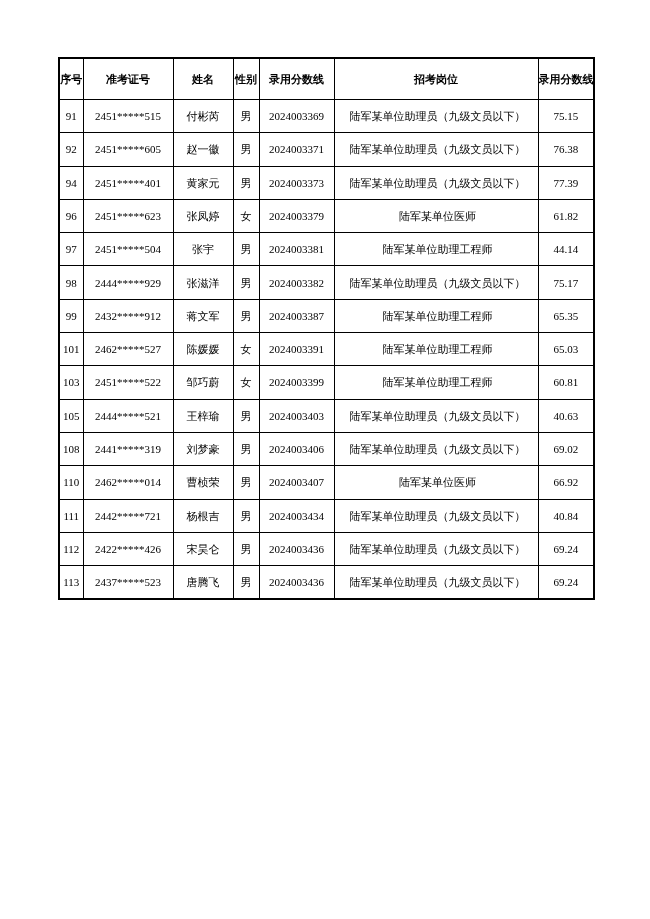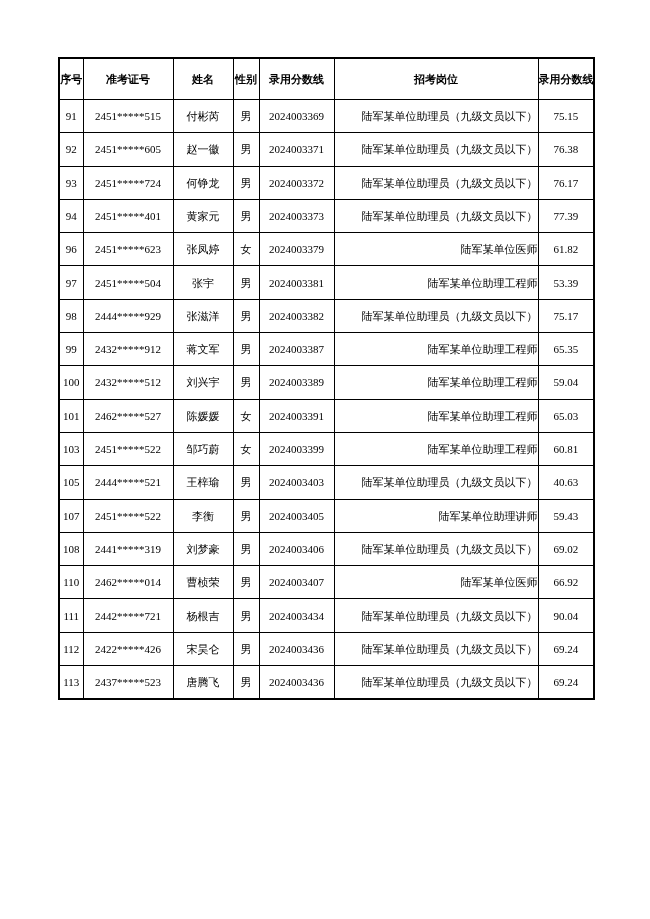--- a/index.html
+++ b/index.html
@@ -43,21 +43,21 @@
   }
   table.roster th {
     height: 40px;
     font-weight: bold;
   }
   table.roster td {
     height: 32.3px;
     font-weight: normal;
   }
   table.roster td.align-left {
-    text-align: right;
+    text-align: center;
     padding-left: 3px;
   }
 </style>
 </head>
 <body>
 
 <div class="page">
   <table class="roster">
     <colgroup id="cols">
         <col style="width: 24px;">
@@ -92,29 +92,20 @@
         <tr>
           <td>92</td>
           <td>2451*****605</td>
           <td>赵一徽</td>
           <td>男</td>
           <td>2024003371</td>
           <td class="align-left">陆军某单位助理员（九级文员以下）</td>
           <td>76.38</td>
         </tr>
         <tr>
-          <td>93</td>
-          <td>2451*****724</td>
-          <td>何铮龙</td>
-          <td>男</td>
-          <td>2024003372</td>
-          <td class="align-left">陆军某单位助理员（九级文员以下）</td>
-          <td>76.17</td>
-        </tr>
-        <tr>
           <td>94</td>
           <td>2451*****401</td>
           <td>黄家元</td>
           <td>男</td>
           <td>2024003373</td>
           <td class="align-left">陆军某单位助理员（九级文员以下）</td>
           <td>77.39</td>
         </tr>
         <tr>
           <td>96</td>
@@ -125,48 +116,39 @@
           <td class="align-left">陆军某单位医师</td>
           <td>61.82</td>
         </tr>
         <tr>
           <td>97</td>
           <td>2451*****504</td>
           <td>张宇</td>
           <td>男</td>
           <td>2024003381</td>
           <td class="align-left">陆军某单位助理工程师</td>
-          <td>53.39</td>
+          <td>44.14</td>
         </tr>
         <tr>
           <td>98</td>
           <td>2444*****929</td>
           <td>张滋洋</td>
           <td>男</td>
           <td>2024003382</td>
           <td class="align-left">陆军某单位助理员（九级文员以下）</td>
           <td>75.17</td>
         </tr>
         <tr>
           <td>99</td>
           <td>2432*****912</td>
           <td>蒋文军</td>
           <td>男</td>
           <td>2024003387</td>
           <td class="align-left">陆军某单位助理工程师</td>
           <td>65.35</td>
-        </tr>
-        <tr>
-          <td>100</td>
-          <td>2432*****512</td>
-          <td>刘兴宇</td>
-          <td>男</td>
-          <td>2024003389</td>
-          <td class="align-left">陆军某单位助理工程师</td>
-          <td>59.04</td>
         </tr>
         <tr>
           <td>101</td>
           <td>2462*****527</td>
           <td>陈媛媛</td>
           <td>女</td>
           <td>2024003391</td>
           <td class="align-left">陆军某单位助理工程师</td>
           <td>65.03</td>
         </tr>
@@ -182,29 +164,20 @@
         <tr>
           <td>105</td>
           <td>2444*****521</td>
           <td>王梓瑜</td>
           <td>男</td>
           <td>2024003403</td>
           <td class="align-left">陆军某单位助理员（九级文员以下）</td>
           <td>40.63</td>
         </tr>
         <tr>
-          <td>107</td>
-          <td>2451*****522</td>
-          <td>李衡</td>
-          <td>男</td>
-          <td>2024003405</td>
-          <td class="align-left">陆军某单位助理讲师</td>
-          <td>59.43</td>
-        </tr>
-        <tr>
           <td>108</td>
           <td>2441*****319</td>
           <td>刘梦豪</td>
           <td>男</td>
           <td>2024003406</td>
           <td class="align-left">陆军某单位助理员（九级文员以下）</td>
           <td>69.02</td>
         </tr>
         <tr>
           <td>110</td>
@@ -215,21 +188,21 @@
           <td class="align-left">陆军某单位医师</td>
           <td>66.92</td>
         </tr>
         <tr>
           <td>111</td>
           <td>2442*****721</td>
           <td>杨根吉</td>
           <td>男</td>
           <td>2024003434</td>
           <td class="align-left">陆军某单位助理员（九级文员以下）</td>
-          <td>90.04</td>
+          <td>40.84</td>
         </tr>
         <tr>
           <td>112</td>
           <td>2422*****426</td>
           <td>宋昊仑</td>
           <td>男</td>
           <td>2024003436</td>
           <td class="align-left">陆军某单位助理员（九级文员以下）</td>
           <td>69.24</td>
         </tr>

